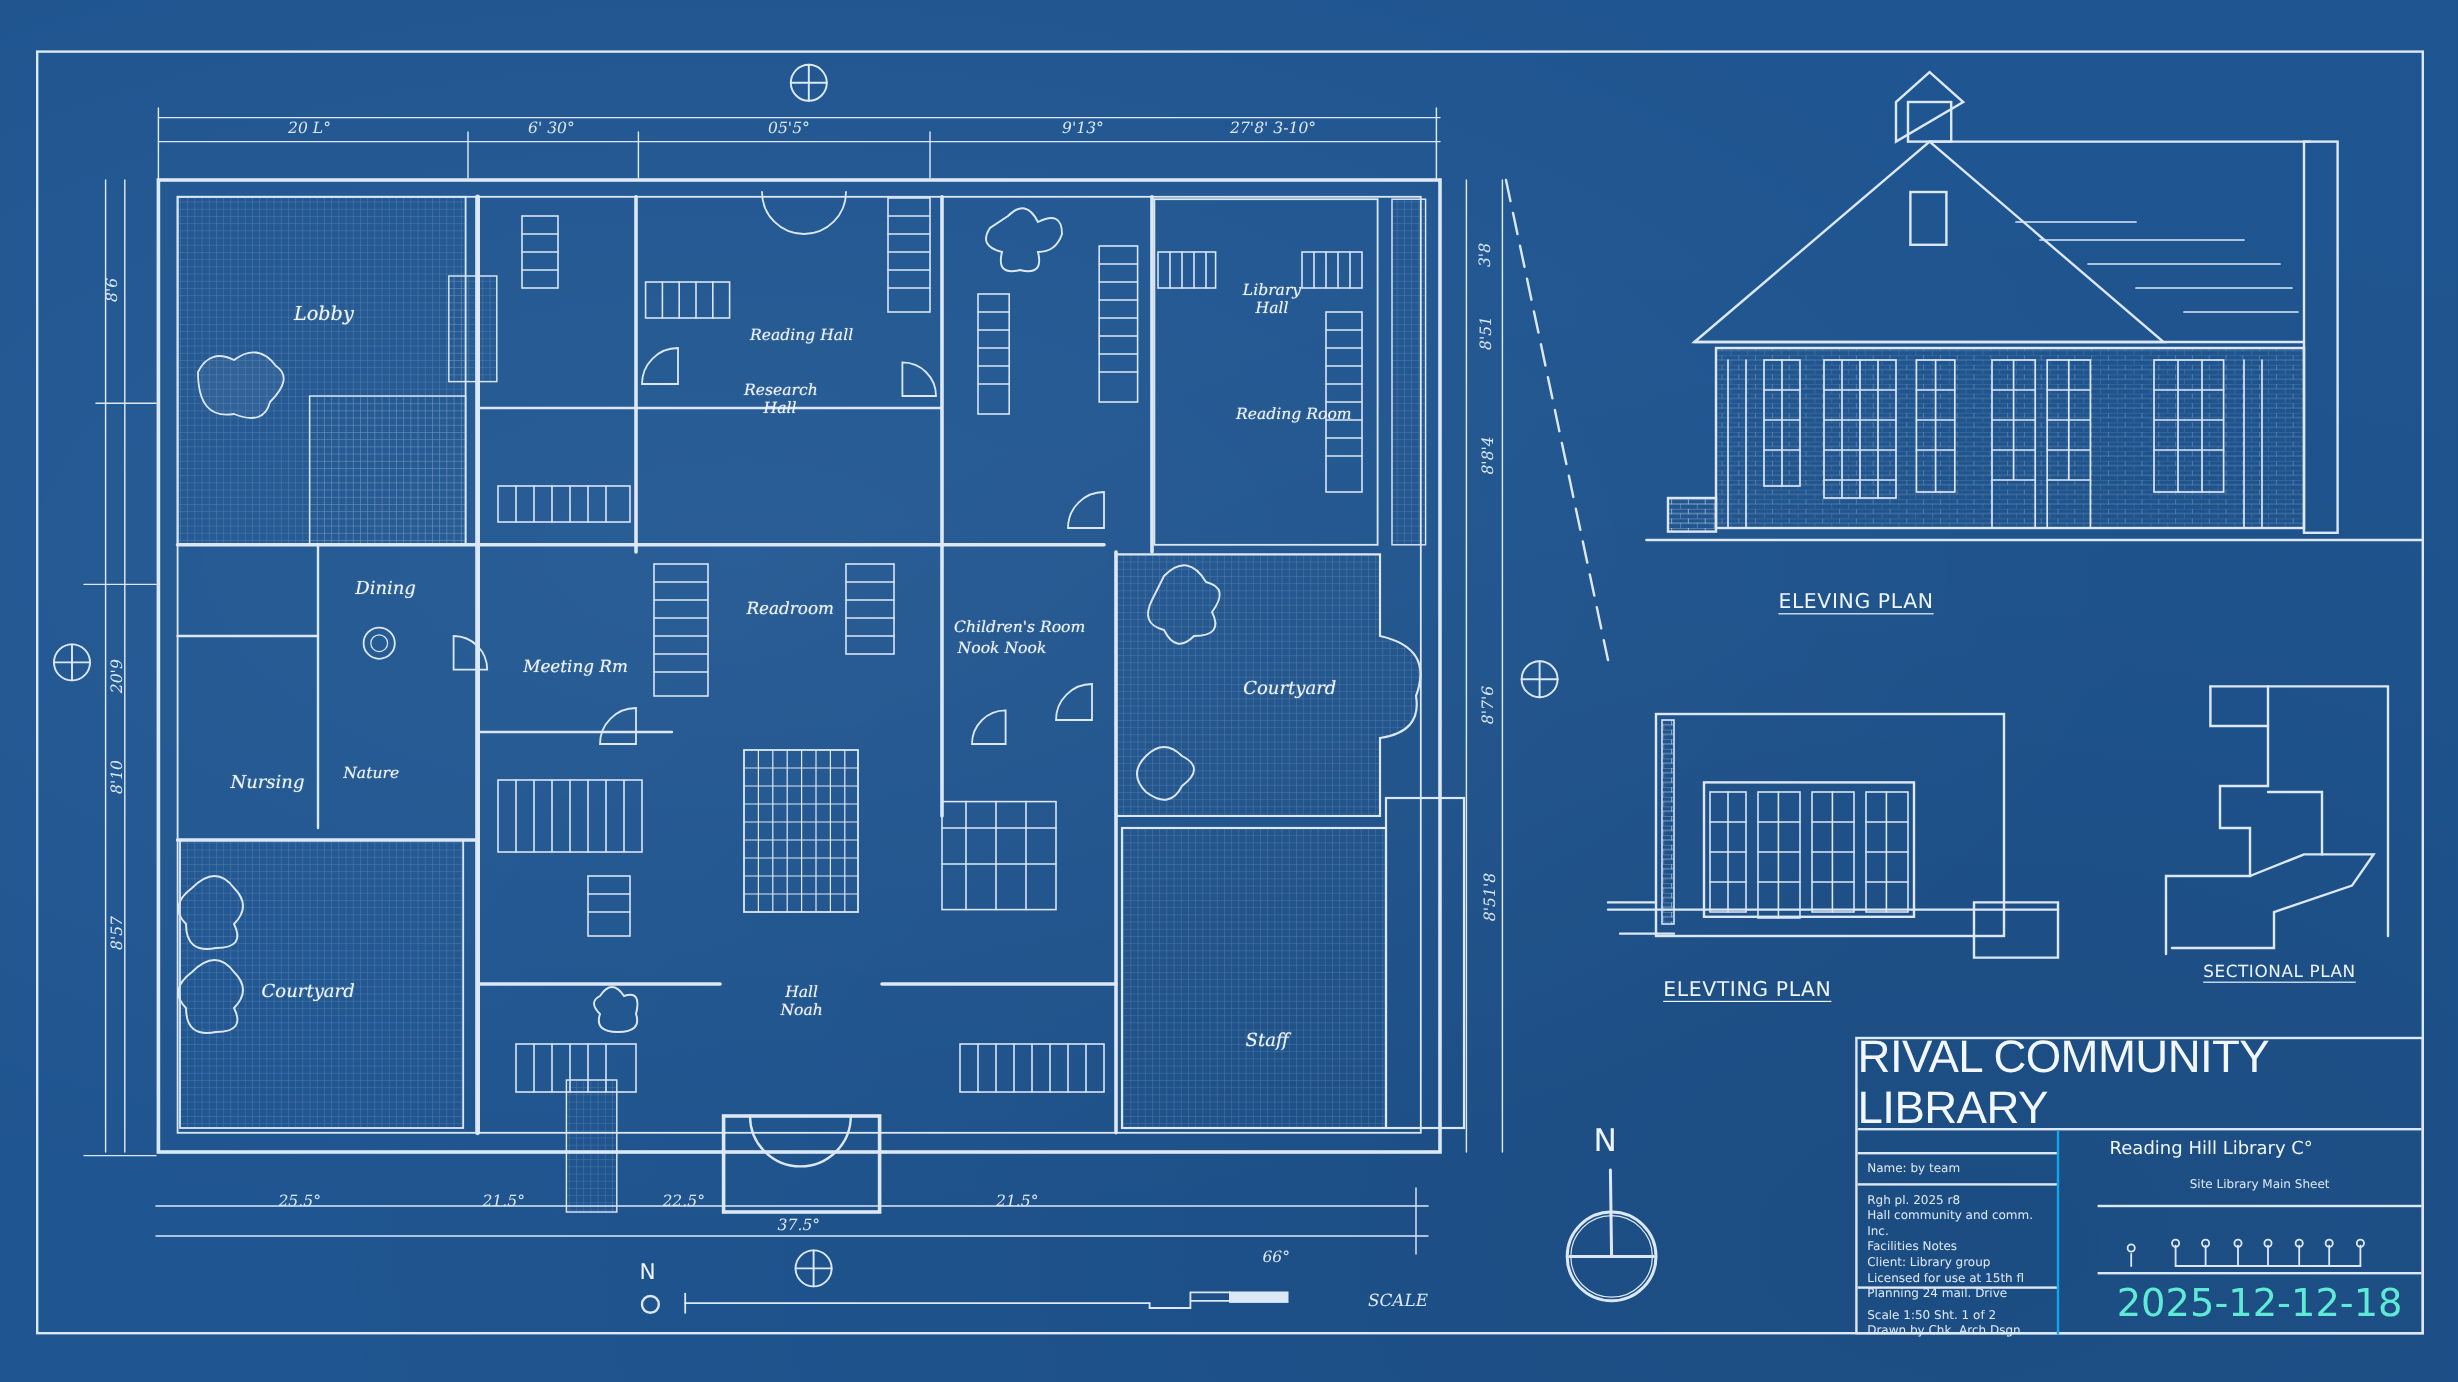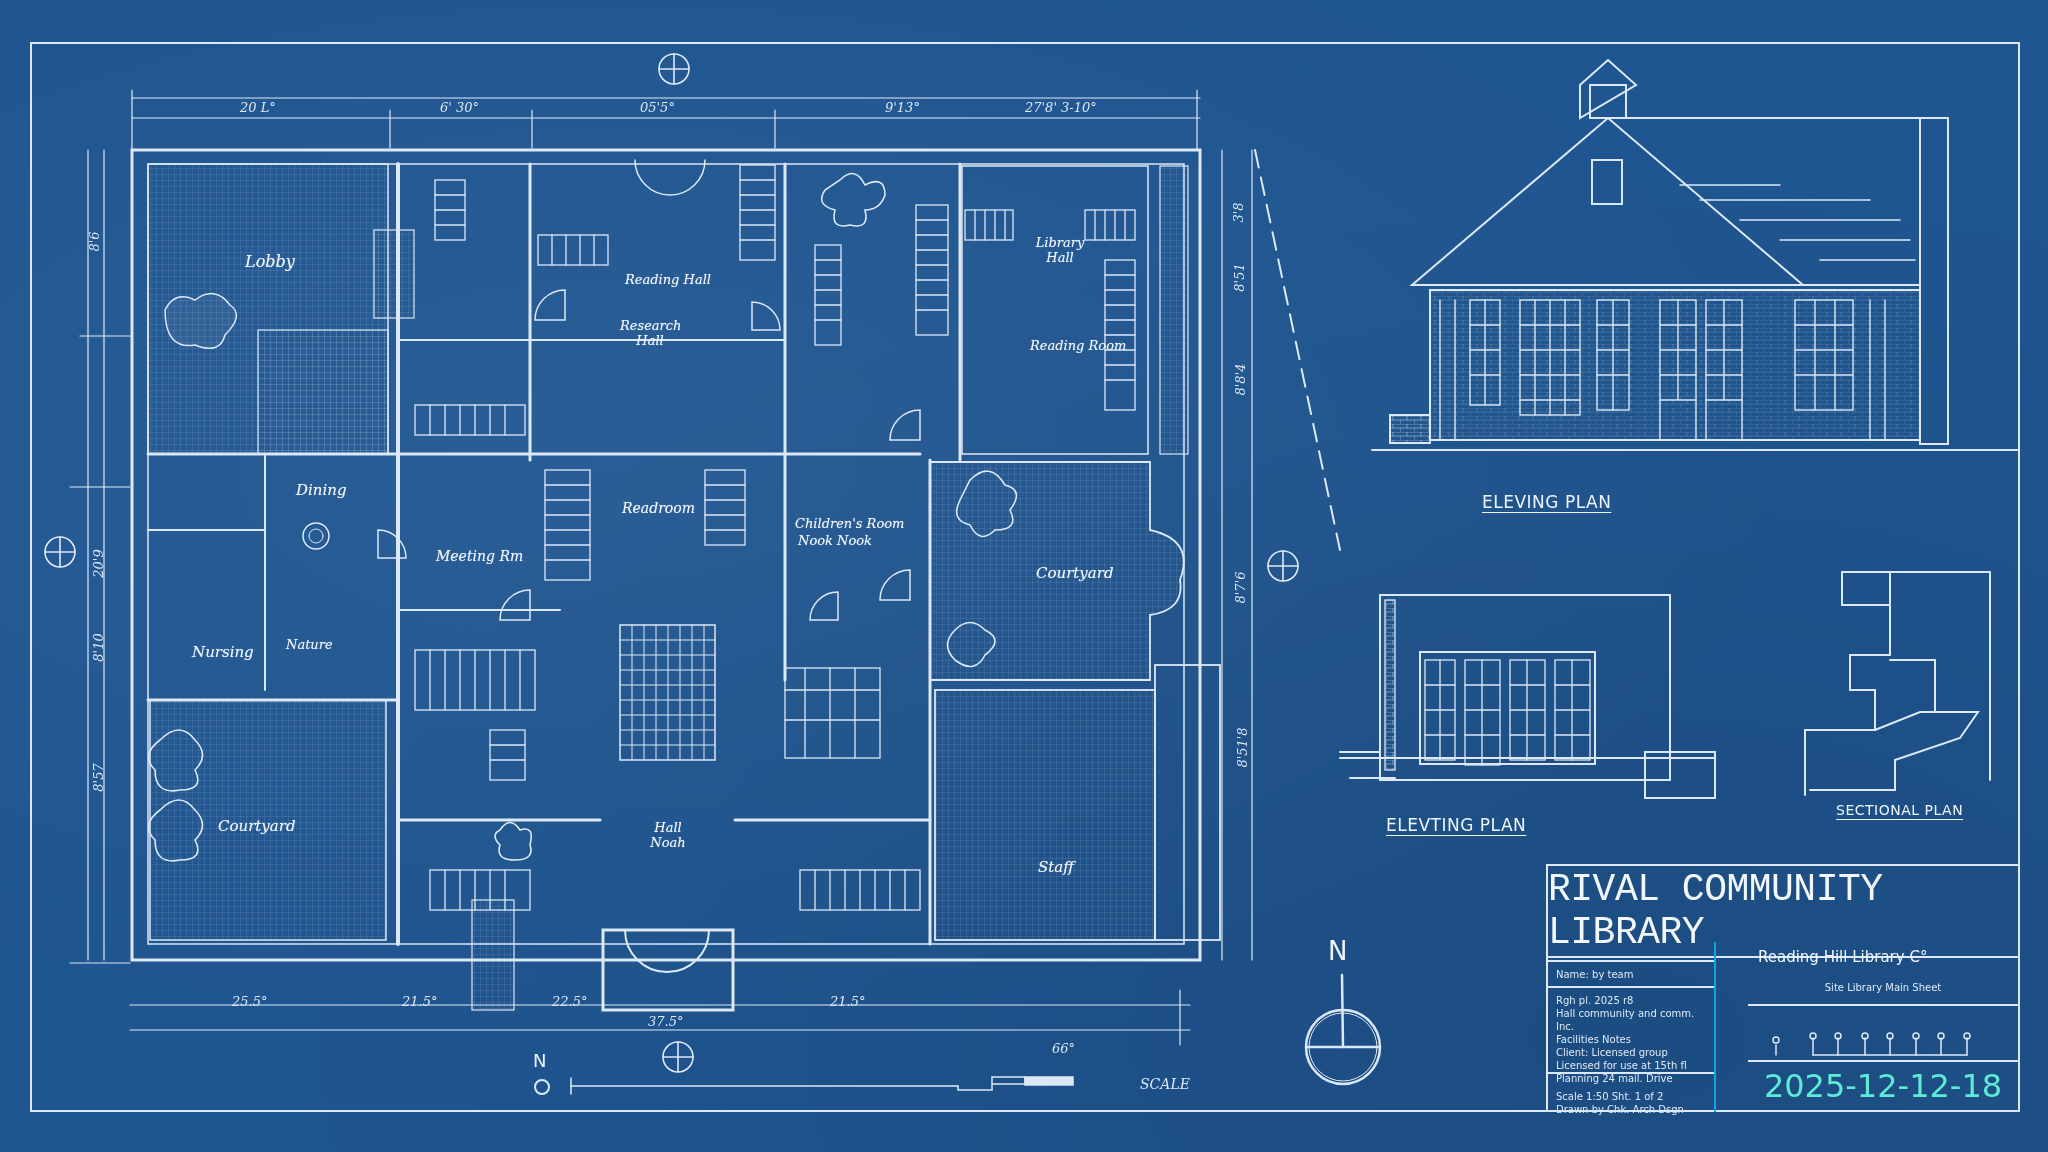--- a/index.html
+++ b/index.html
@@ -31,23 +31,23 @@
   .dimv { transform:rotate(-90deg); transform-origin:center; }
   .caption {
     position:absolute; font-family:"DejaVu Sans", sans-serif; font-size:17px;
     color:#eef4fb; text-decoration:underline; text-underline-offset:4px; letter-spacing:0.5px;
   }
   .tb {
     position:absolute; left:1546px; top:864px; width:474px; height:248px;
     border:2px solid #dce8f6; box-sizing:border-box;
   }
   .tb-title {
-    position:absolute; left:0; top:0; width:100%; height:92px;
+    position:absolute; left:0; top:0; width:100%; height:76px;
     border-bottom:2px solid #dce8f6; box-sizing:border-box;
-    font-family:Liberation Mono, monospace; font-size:38px; color:#f2f7fc;
+    font-family:Liberation Sans, sans-serif; font-size:38px; color:#f2f7fc;
     display:flex; align-items:center; justify-content:center; letter-spacing:-0.5px;
   }
   .tb-left { position:absolute; left:0; top:76px; width:168px; height:170px; border-right:2px solid #0ea5e9; box-sizing:border-box; }
   .tb-row { border-bottom:2px solid #dce8f6; box-sizing:border-box; padding:3px 8px; font-size:10px; color:#dfe9f6; font-family:"DejaVu Sans", sans-serif; line-height:13px; }
   .tb-right { position:absolute; left:200px; top:76px; width:270px; height:170px; }
   .tb-proj { height:64px; border-bottom:2px solid #dce8f6; box-sizing:border-box; padding:6px 10px; }
   .tb-proj .p1 { font-size:15px; color:#f0f6fc; font-family:"DejaVu Sans", sans-serif; }
   .tb-proj .p2 { font-size:10px; color:#dfe9f6; text-align:center; margin-top:16px; font-family:"DejaVu Sans", sans-serif; }
   .tb-scale { height:56px; border-bottom:2px solid #dce8f6; box-sizing:border-box; position:relative; }
   .tb-date { height:48px; display:flex; align-items:center; justify-content:center; font-family:"DejaVu Sans", sans-serif; font-size:32px; color:#5eead4; }
@@ -339,21 +339,21 @@
 
 <div class="tb">
   <div class="tb-title">RIVAL COMMUNITY LIBRARY</div>
   <div class="tb-left">
     <div class="tb-row" style="height:20px;"></div>
     <div class="tb-row" style="height:26px;line-height:20px;">Name:   by team</div>
     <div class="tb-row" style="height:86px;padding-top:6px;">
       <div>Rgh pl. 2025 r8</div>
       <div>Hall community and comm. Inc.</div>
       <div>Facilities Notes</div>
-      <div>Client: Licensed group</div>
+      <div>Client: Library group</div>
       <div>Licensed for use at 15th fl</div>
       <div>Planning 24 mail. Drive</div>
     </div>
     <div class="tb-row" style="border-bottom:none;padding-top:16px;">
       <div>Scale 1:50  Sht. 1 of 2</div>
       <div>Drawn by  Chk. Arch Dsgn</div>
     </div>
   </div>
   <div class="tb-right">
     <div class="tb-proj">

